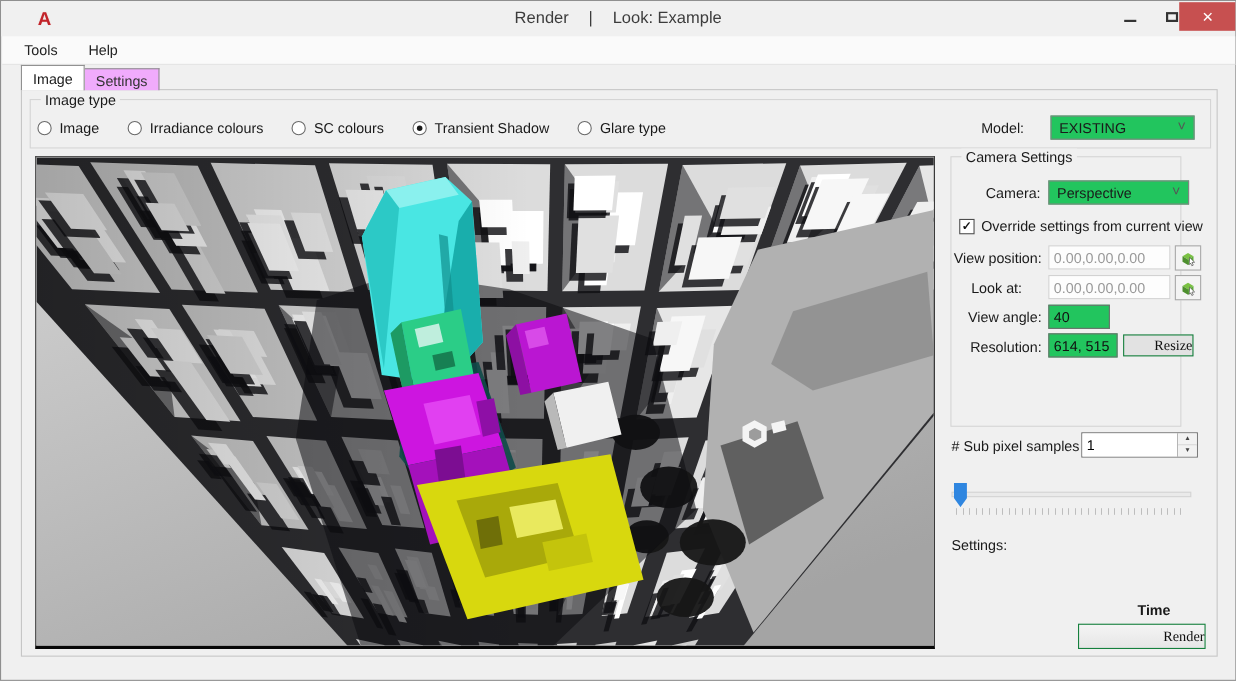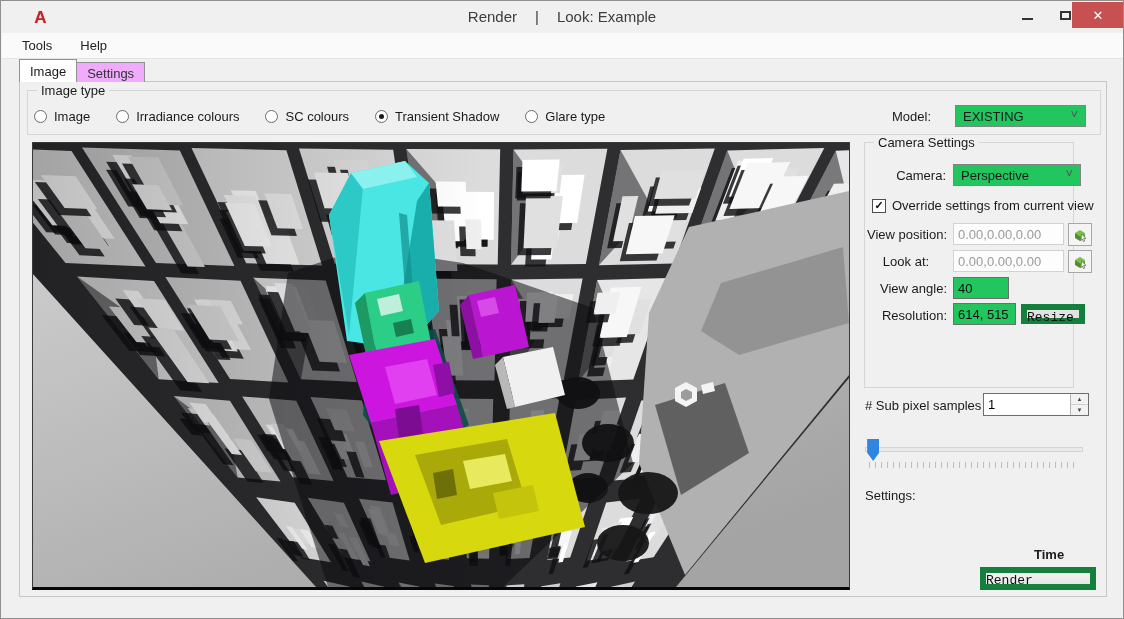--- a/index.html
+++ b/index.html
@@ -66,22 +66,22 @@
   .textbox { position:absolute; border:1px solid #6e6e6e; background:#22c55e; height:22px; font-family:"Liberation Sans",sans-serif;
              font-size:13px; padding:0 4px; color:#111; }
   .textbox.disabled { border:1px solid #d2d2d2; background:#fdfdfd; color:#9a9a9a; }
   .icon-btn { position:absolute; width:24px; height:23px; border:1px solid #a8a8a8; background:#f4f4f4;
               display:flex; align-items:center; justify-content:center; }
   .checkbox-row { position:absolute; left:7px; top:55px; display:flex; align-items:center; gap:6px; }
   .checkbox { width:14px; height:14px; border:1px solid #4d4d4d; background:#fff; display:flex;
               align-items:center; justify-content:center; font-size:11px; font-weight:bold; color:#111; }
   .checkbox .glyph { display:none; margin-top:-1px; }
   .checkbox.on .glyph { display:block; }
-  .push-btn { border:6px solid #15803d; background:linear-gradient(#f4f4f4,#e6e6e6); text-align:left;
-              font-family:Liberation Mono, monospace; font-size:13px; color:#111; }
+  .push-btn { border:1px solid #15803d; background:linear-gradient(#f4f4f4,#e6e6e6); text-align:right;
+              font-family:Liberation Serif, serif; font-size:13px; color:#111; }
 
   
   .subpixel-label { position:absolute; left:845px; top:316px; }
   .spinner { position:absolute; left:963px; top:311px; width:106px; height:23px; border:1px solid #6e6e6e; background:#fff; }
   .spinner input { position:absolute; left:0; top:0; width:86px; height:21px; border:none; outline:none;
                    font-family:"Liberation Sans",sans-serif; font-size:13px; padding:0 4px; }
   .spin-btns { position:absolute; right:0; top:0; width:18px; height:21px; border-left:1px solid #b5b5b5; }
   .spin-btn { width:100%; height:50%; background:#f2f2f2; display:flex; align-items:center; justify-content:center;
               font-size:6px; color:#444; }
   .spin-btn.up { border-bottom:1px solid #cfcfcf; }

